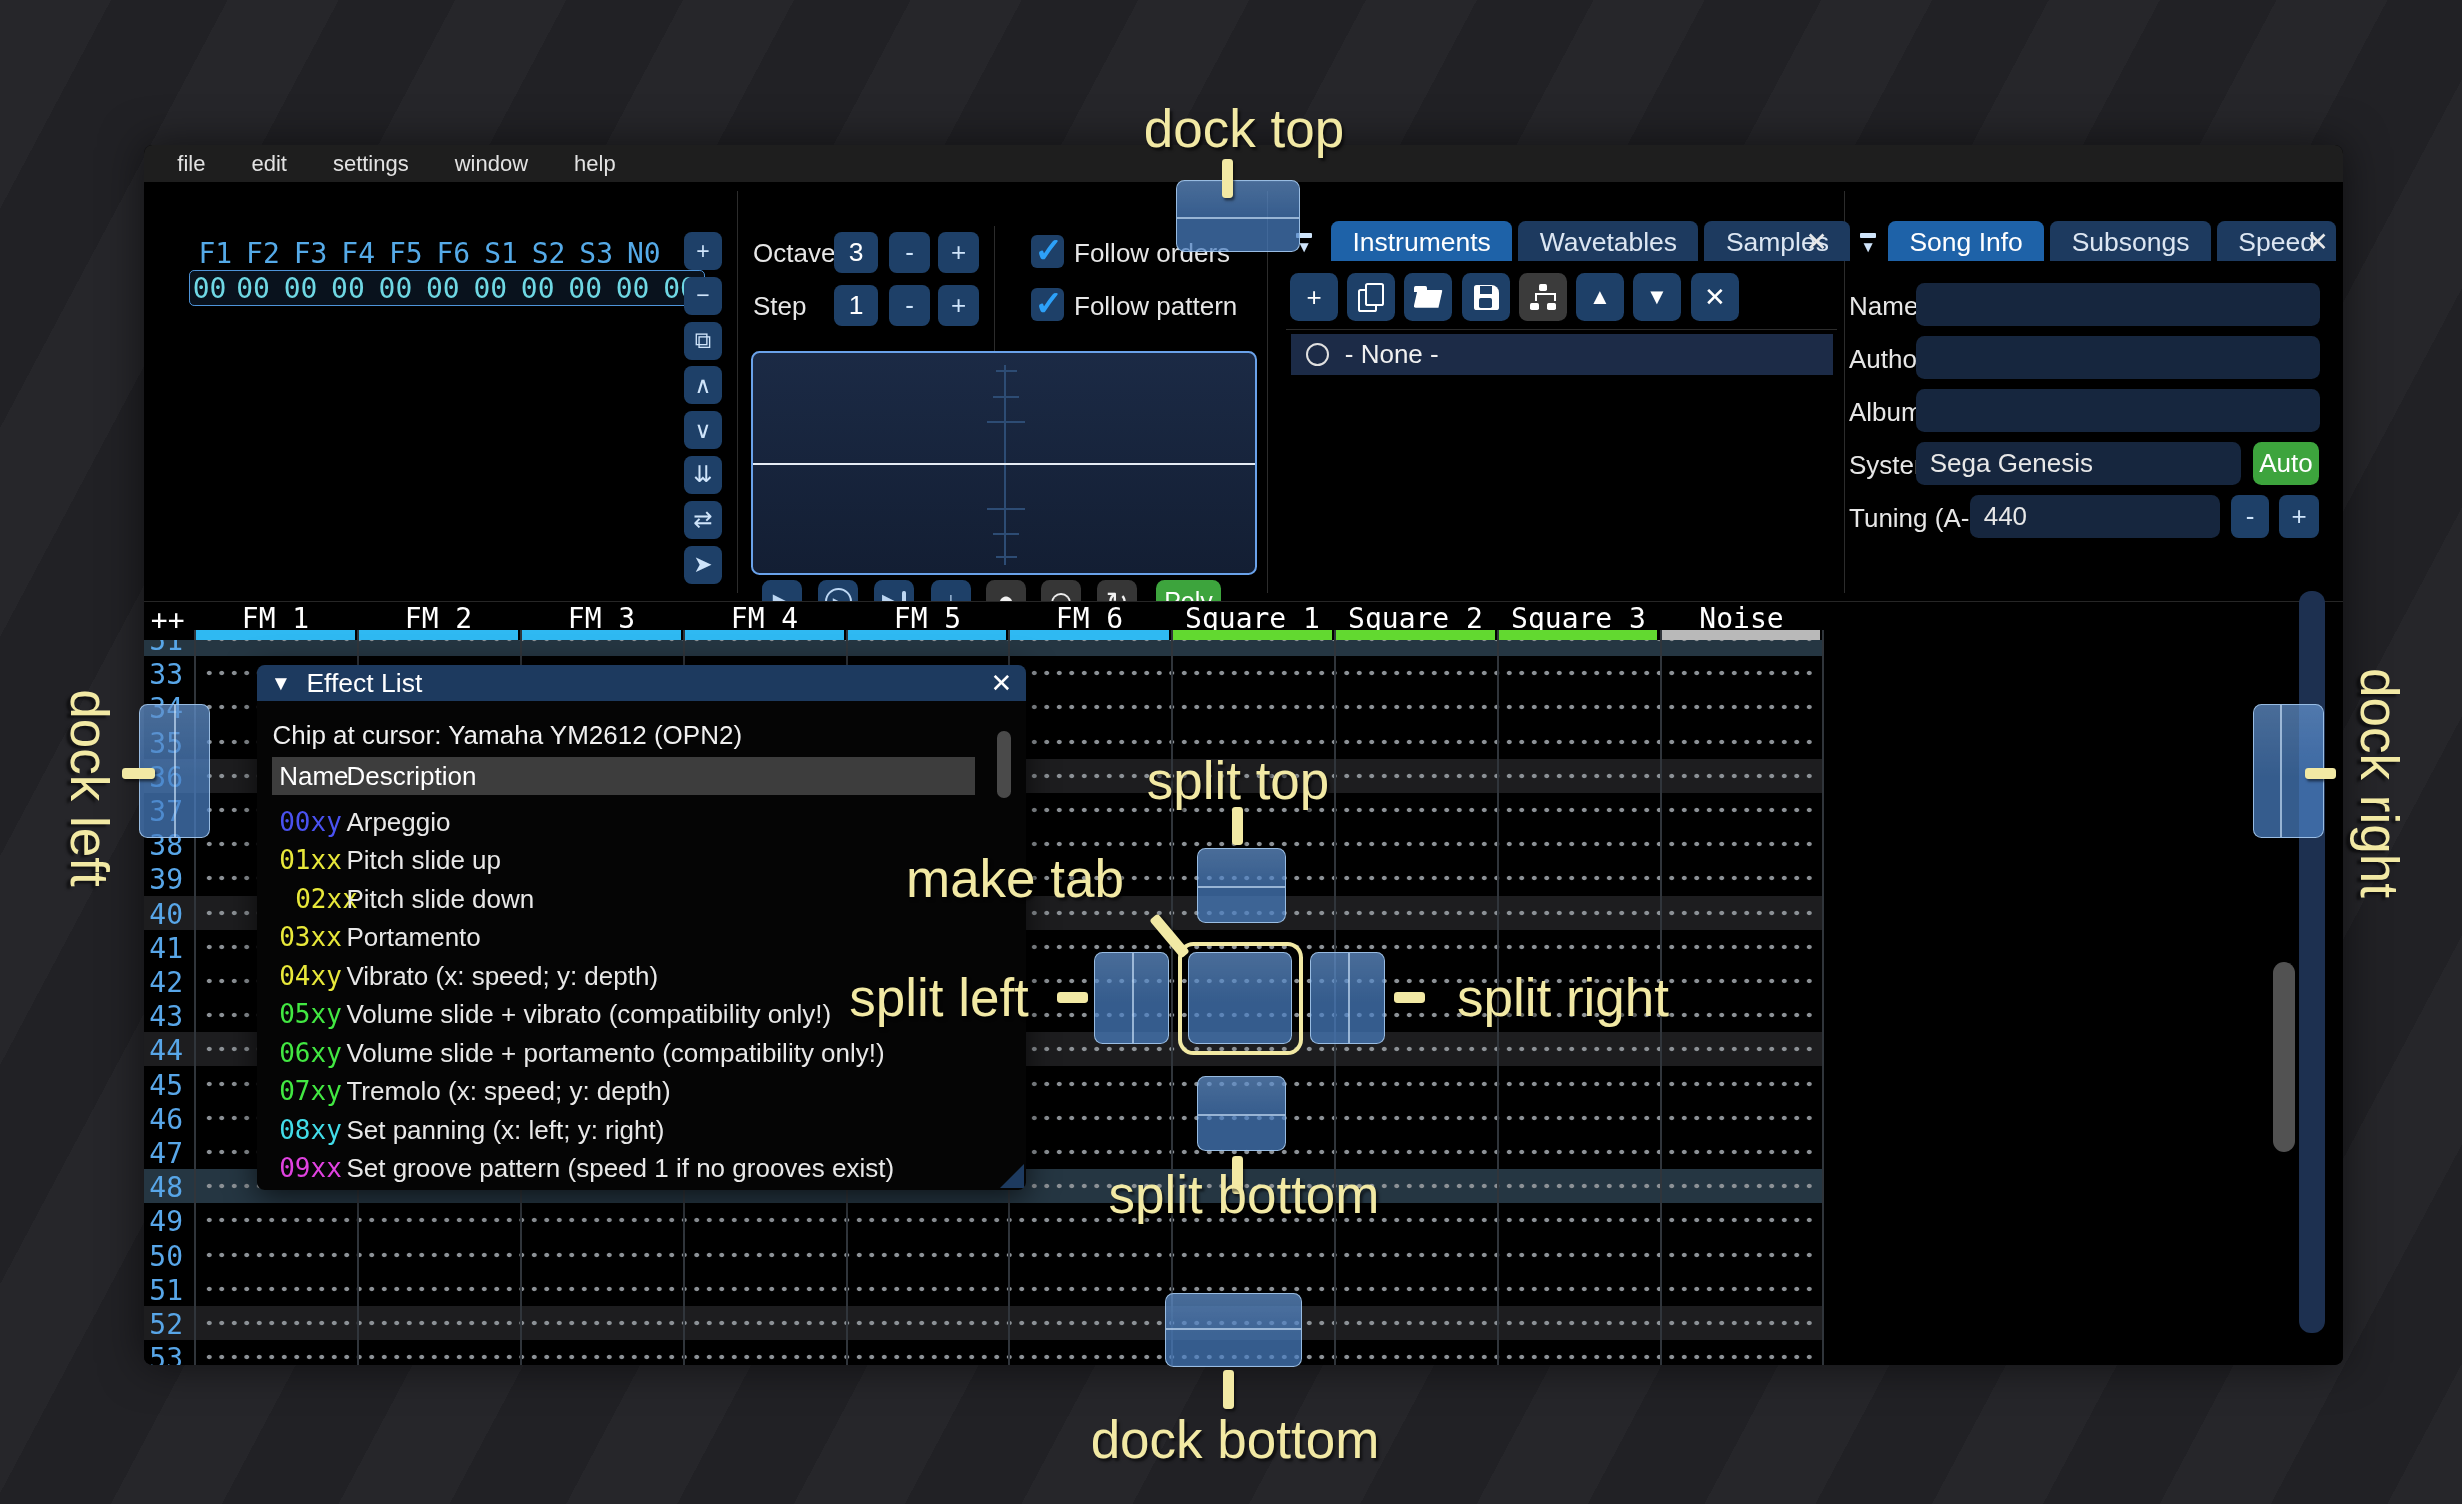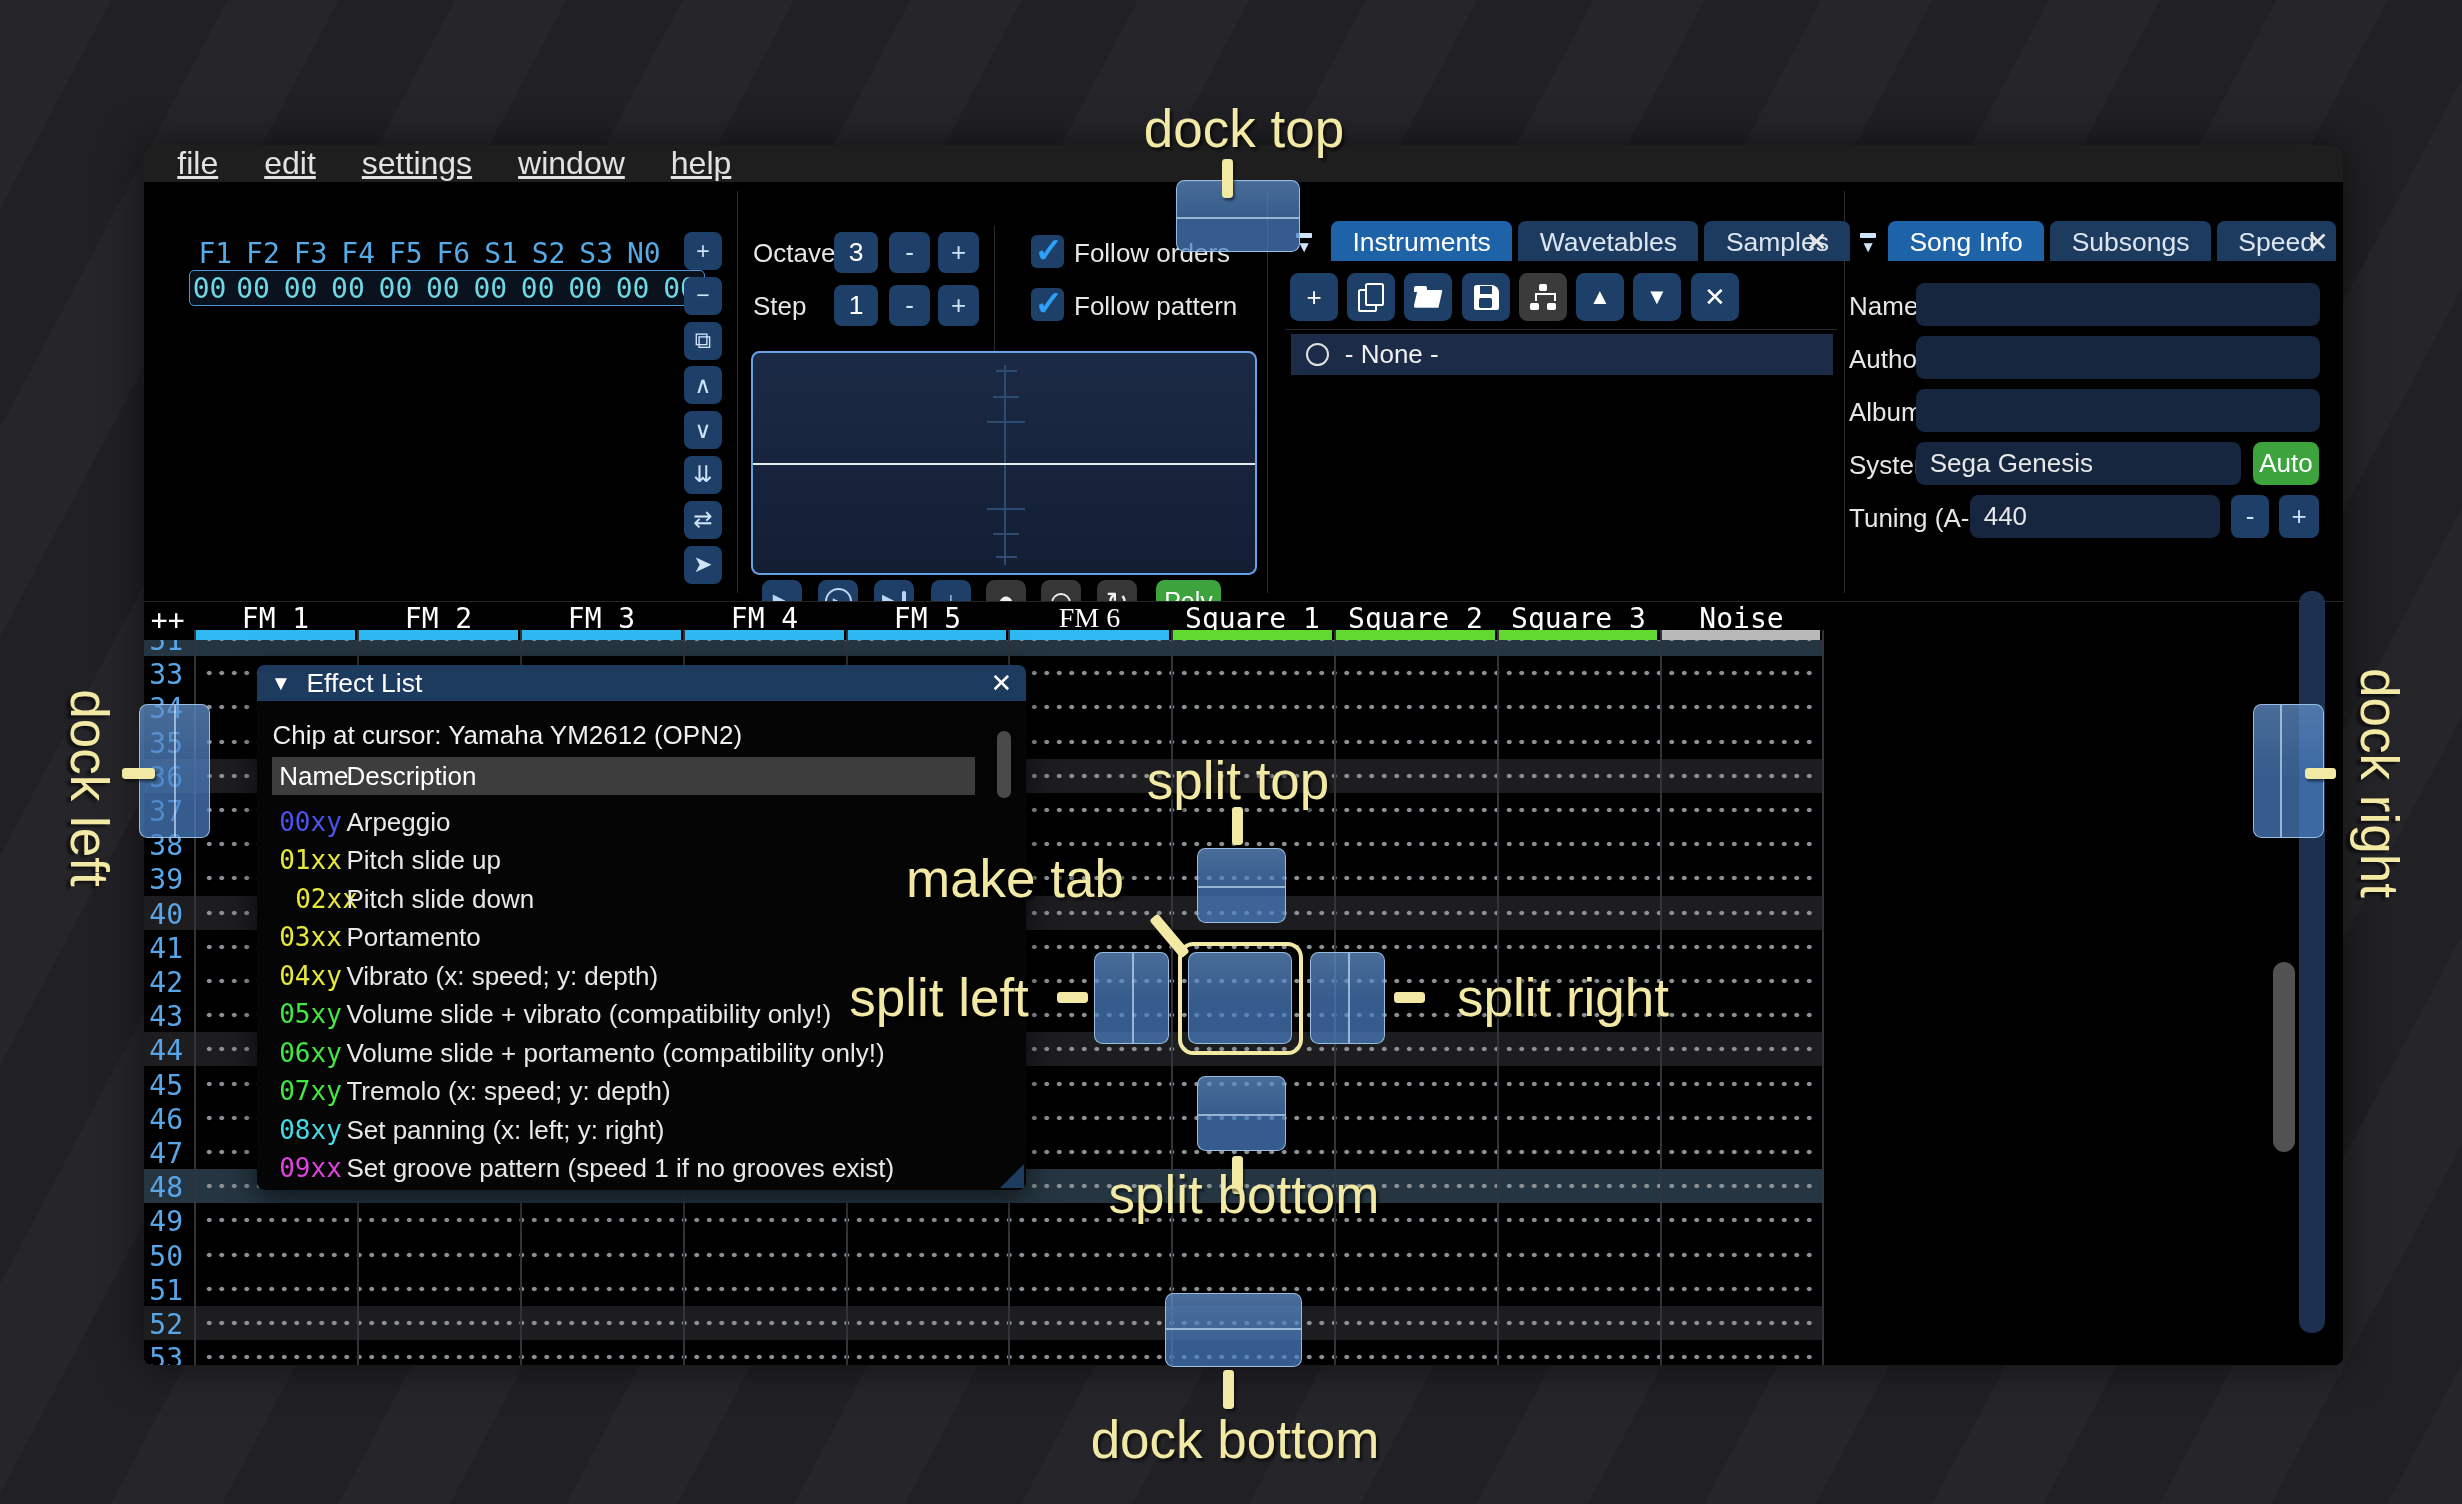--- a/index.html
+++ b/index.html
@@ -3,21 +3,21 @@
 <meta charset="utf-8">
 <style>
   html,body{margin:0;padding:0;background:#232327;}
   .desktop{position:relative;width:2462px;height:1505px;overflow:hidden;
     font-family:"Liberation Sans",sans-serif;
     background:#242428;
     background-image:repeating-linear-gradient(118deg,#26262a 0px,#26262a 98px,#212125 98px,#212125 201px);}
   .app{position:absolute;left:144px;top:145px;width:2199px;height:1220px;background:#000;border-radius:8.5px;overflow:hidden;box-shadow:0 0 43px rgba(0,0,0,.55);}
   
   .menubar{position:absolute;left:0;top:0;width:100%;height:37px;background:#1e1e1e;display:flex;align-items:center;padding-left:10.3px;box-sizing:border-box;}
-  .menu-item{color:#e2e2e2;font-size:32px;padding:0 23px;height:37px;line-height:37px;cursor:default;text-decoration:underline;}
+  .menu-item{color:#e2e2e2;font-size:22px;padding:0 23px;height:37px;line-height:37px;cursor:default;}
   
   .topsec{position:absolute;left:0;top:37px;width:100%;height:419px;}
   .vsep{position:absolute;top:8.5px;height:402px;width:0.9px;background:#2c2c2c;}
   .hline{position:absolute;height:0.9px;background:#2c2c2c;}
   
   .orow{position:absolute;left:7.7px;width:516px;display:flex;align-items:center;}
   .ocell{width:49px;text-align:center;font-family:"DejaVu Sans Mono",monospace;font-size:28px;}
   .ocell.idx{width:41px;}
   .ohead .ocell{color:#55aae8;}
   #ovals{top:88px;height:36px;border:1.7px solid #4e94d9;border-radius:5.1px;background:rgba(35,70,115,.25);box-sizing:border-box;margin-left:37px;}
@@ -267,21 +267,21 @@
     </div>
 
     <div class="patsec">
       <span class="corner">++</span>
       <div id="chanheads">
           <div class="chname" style="left: 50px; width: 163px;">FM 1</div>
           <div class="chname" style="left: 213px; width: 163px;">FM 2</div>
           <div class="chname" style="left: 376px; width: 163px;">FM 3</div>
           <div class="chname" style="left: 539px; width: 163px;">FM 4</div>
           <div class="chname" style="left: 702px; width: 163px;">FM 5</div>
-          <div class="chname" style="left: 864px; width: 163px; font-family: Liberation Serif, serif;">FM 6</div>
+          <div class="chname" style="left: 864px; width: 163px;">FM 6</div>
           <div class="chname" style="left: 1027px; width: 163px;">Square 1</div>
           <div class="chname" style="left: 1190px; width: 163px;">Square 2</div>
           <div class="chname" style="left: 1353px; width: 163px;">Square 3</div>
           <div class="chname" style="left: 1516px; width: 163px;">Noise</div>
         </div>
       <div id="chanstrip">
           <div class="chseg" style="left: 52px; width: 159px; background: rgb(47, 185, 242);"></div>
           <div class="chseg" style="left: 215px; width: 159px; background: rgb(47, 185, 242);"></div>
           <div class="chseg" style="left: 378px; width: 159px; background: rgb(47, 185, 242);"></div>
           <div class="chseg" style="left: 541px; width: 159px; background: rgb(47, 185, 242);"></div>

